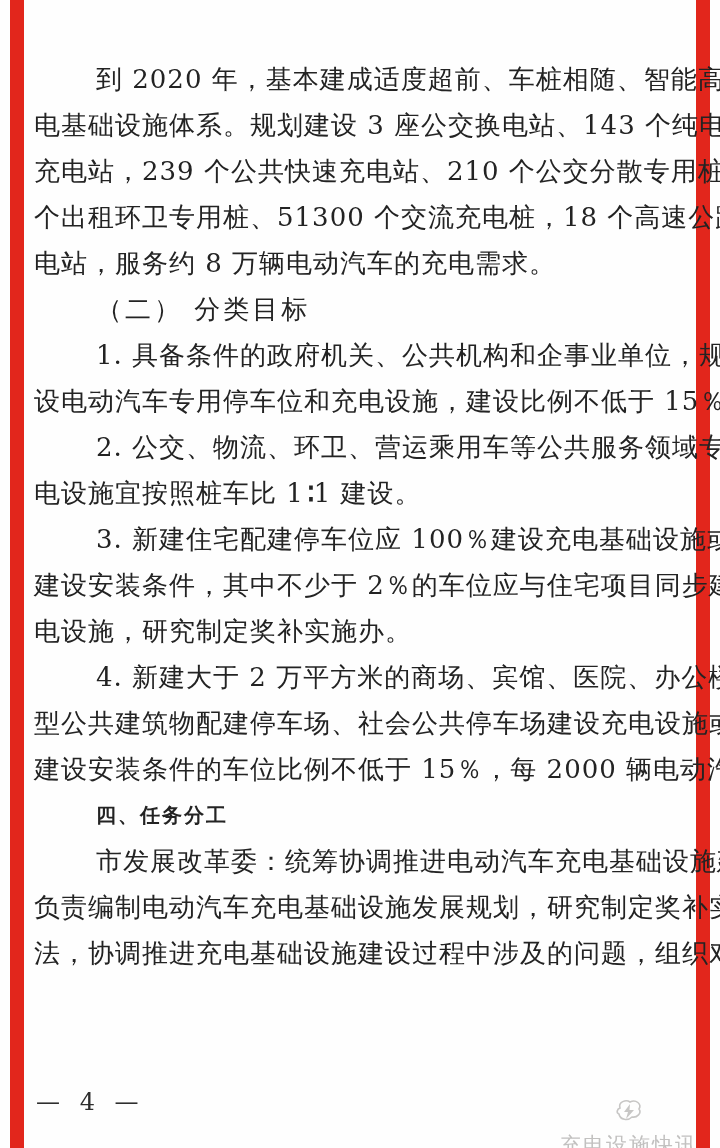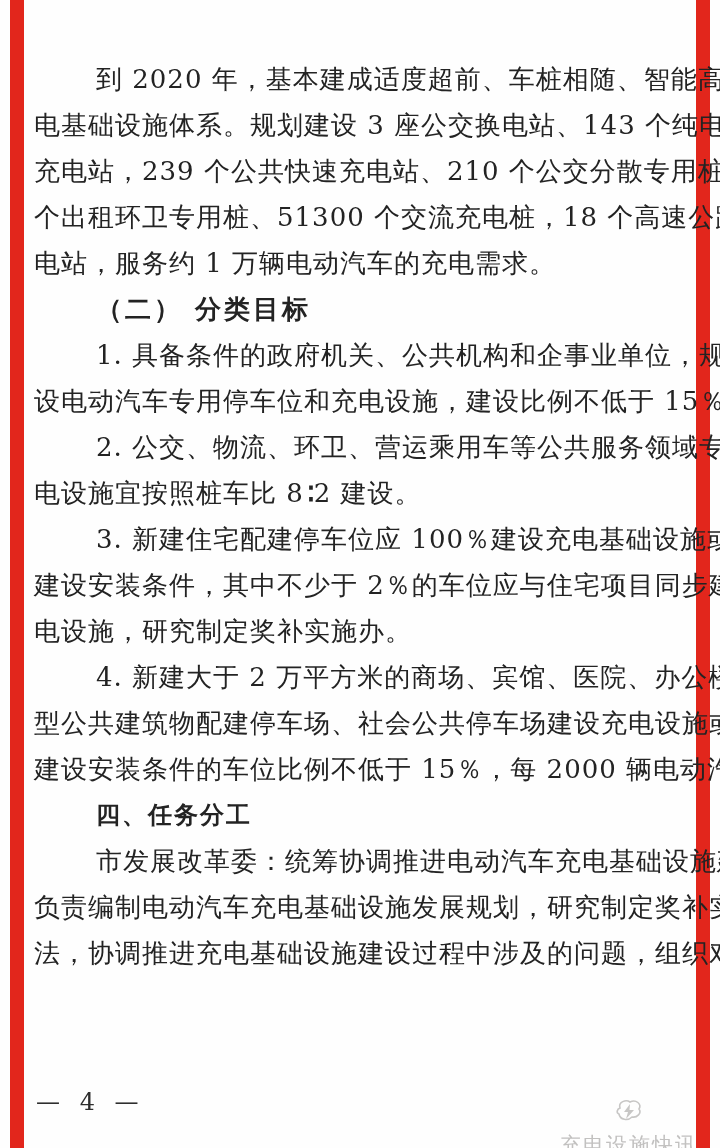--- a/index.html
+++ b/index.html
@@ -36,26 +36,26 @@
     height: 46px;
     line-height: 46px;
     font-size: 26px;
     letter-spacing: 1px;
     white-space: nowrap;
     font-family: "DejaVu Serif", "Liberation Serif", serif;
     color: #232323;
   }
   .line.indent { padding-left: 62px; }
   .line.heading-kai {
-    font-weight: bold;
+    font-weight: normal;
     letter-spacing: 3px;
   }
   .line.heading-hei {
     font-weight: bold;
-    font-size: 24px;
+    font-size: 20px;
     letter-spacing: 2px;
     font-family: "DejaVu Sans", "Liberation Sans", sans-serif;
   }
 
   #footer {
     position: absolute;
     left: 36px;
     top: 1088px;
     font-size: 24px;
     letter-spacing: 6px;
@@ -84,26 +84,26 @@
 <div id="page">
 
   <div class="red-bar left"></div>
   <div class="red-bar right"></div>
 
   <div id="doc-body">
       <div class="line  indent">到 2020 年，基本建成适度超前、车桩相随、智能高效的充</div>
       <div class="line ">电基础设施体系。规划建设 3 座公交换电站、143 个纯电动公交</div>
       <div class="line ">充电站，239 个公共快速充电站、210 个公交分散专用桩、302</div>
       <div class="line ">个出租环卫专用桩、51300 个交流充电桩，18 个高速公路快速充</div>
-      <div class="line ">电站，服务约 1 万辆电动汽车的充电需求。</div>
+      <div class="line ">电站，服务约 8 万辆电动汽车的充电需求。</div>
       <div class="line heading-kai indent">（二） 分类目标</div>
       <div class="line  indent">1. 具备条件的政府机关、公共机构和企事业单位，规划建</div>
       <div class="line ">设电动汽车专用停车位和充电设施，建设比例不低于 15％。</div>
       <div class="line  indent">2. 公交、物流、环卫、营运乘用车等公共服务领域专用充</div>
-      <div class="line ">电设施宜按照桩车比 8∶2 建设。</div>
+      <div class="line ">电设施宜按照桩车比 1∶1 建设。</div>
       <div class="line  indent">3. 新建住宅配建停车位应 100％建设充电基础设施或预留</div>
       <div class="line ">建设安装条件，其中不少于 2％的车位应与住宅项目同步建成充</div>
       <div class="line ">电设施，研究制定奖补实施办。</div>
       <div class="line  indent">4. 新建大于 2 万平方米的商场、宾馆、医院、办公楼等大</div>
       <div class="line ">型公共建筑物配建停车场、社会公共停车场建设充电设施或预留</div>
       <div class="line ">建设安装条件的车位比例不低于 15％，每 2000 辆电动汽车至少</div>
       <div class="line heading-hei indent">四、任务分工</div>
       <div class="line  indent">市发展改革委：统筹协调推进电动汽车充电基础设施建设，</div>
       <div class="line ">负责编制电动汽车充电基础设施发展规划，研究制定奖补实施办</div>
       <div class="line ">法，协调推进充电基础设施建设过程中涉及的问题，组织对充电</div>

